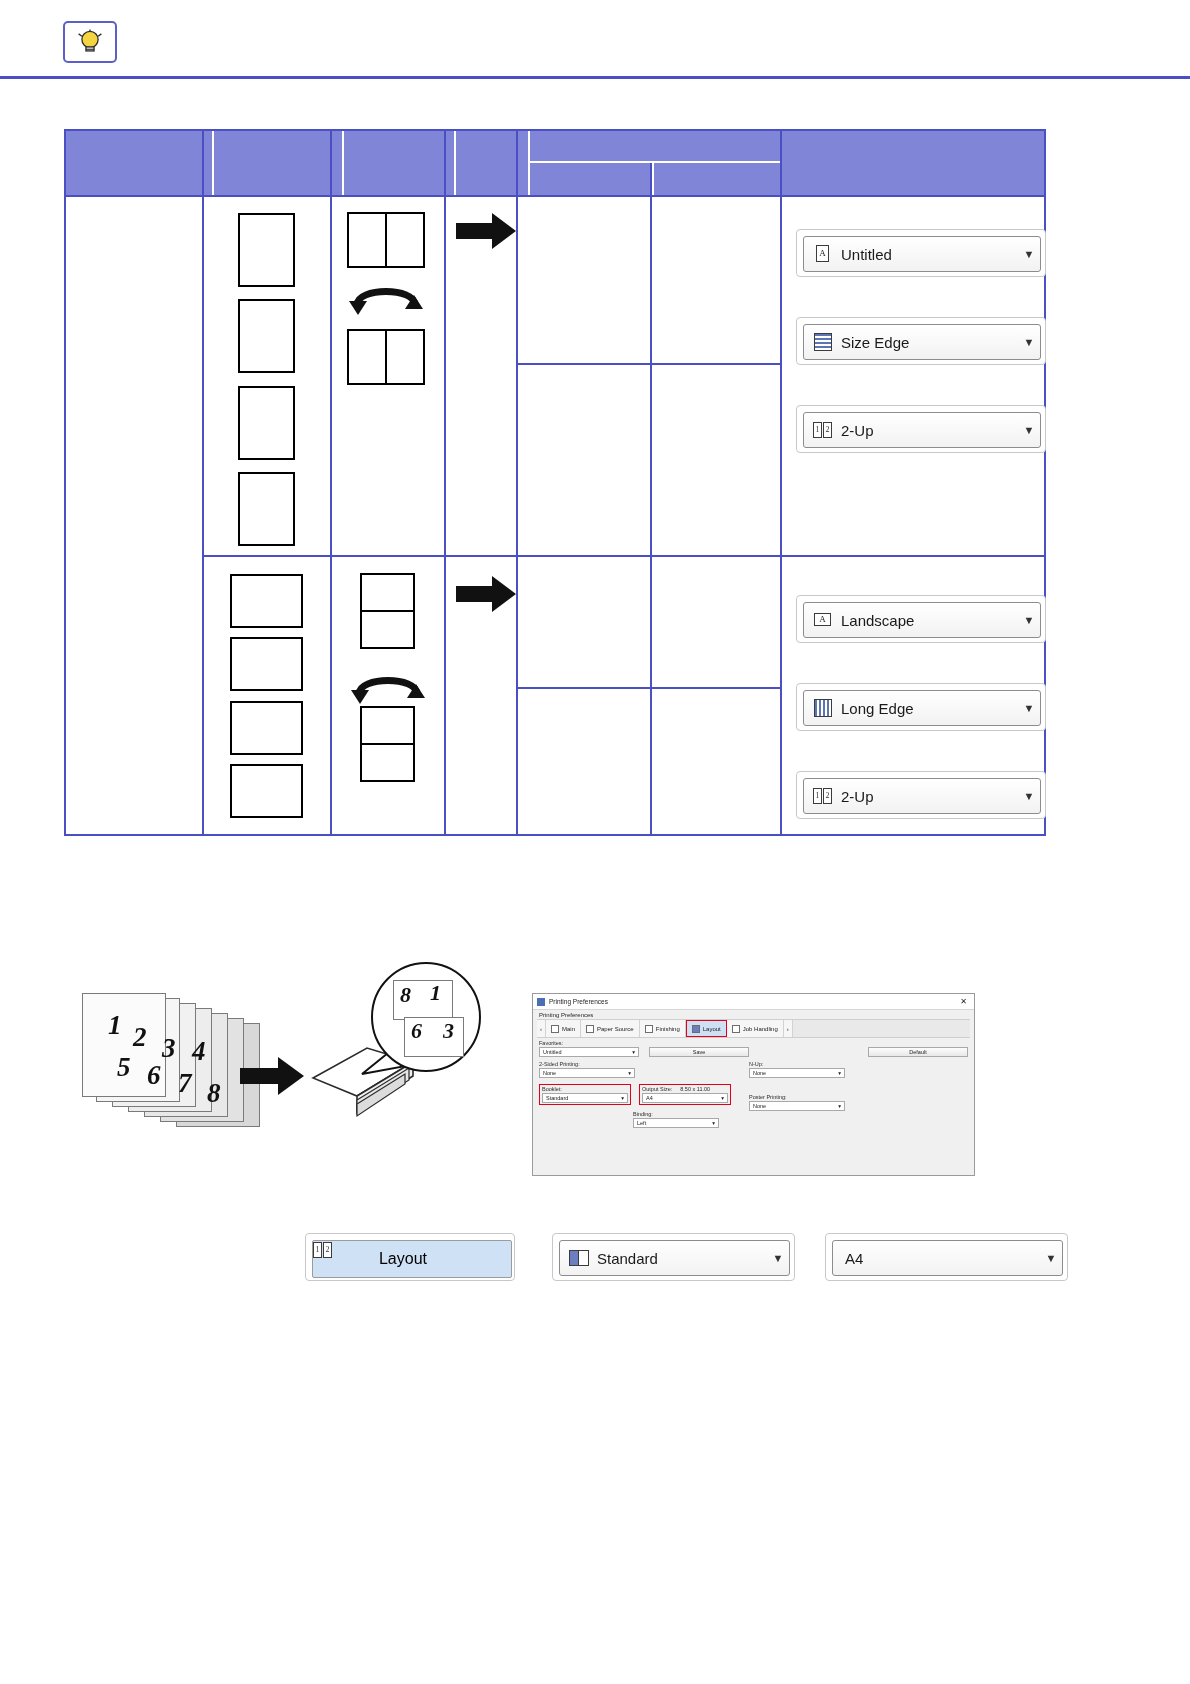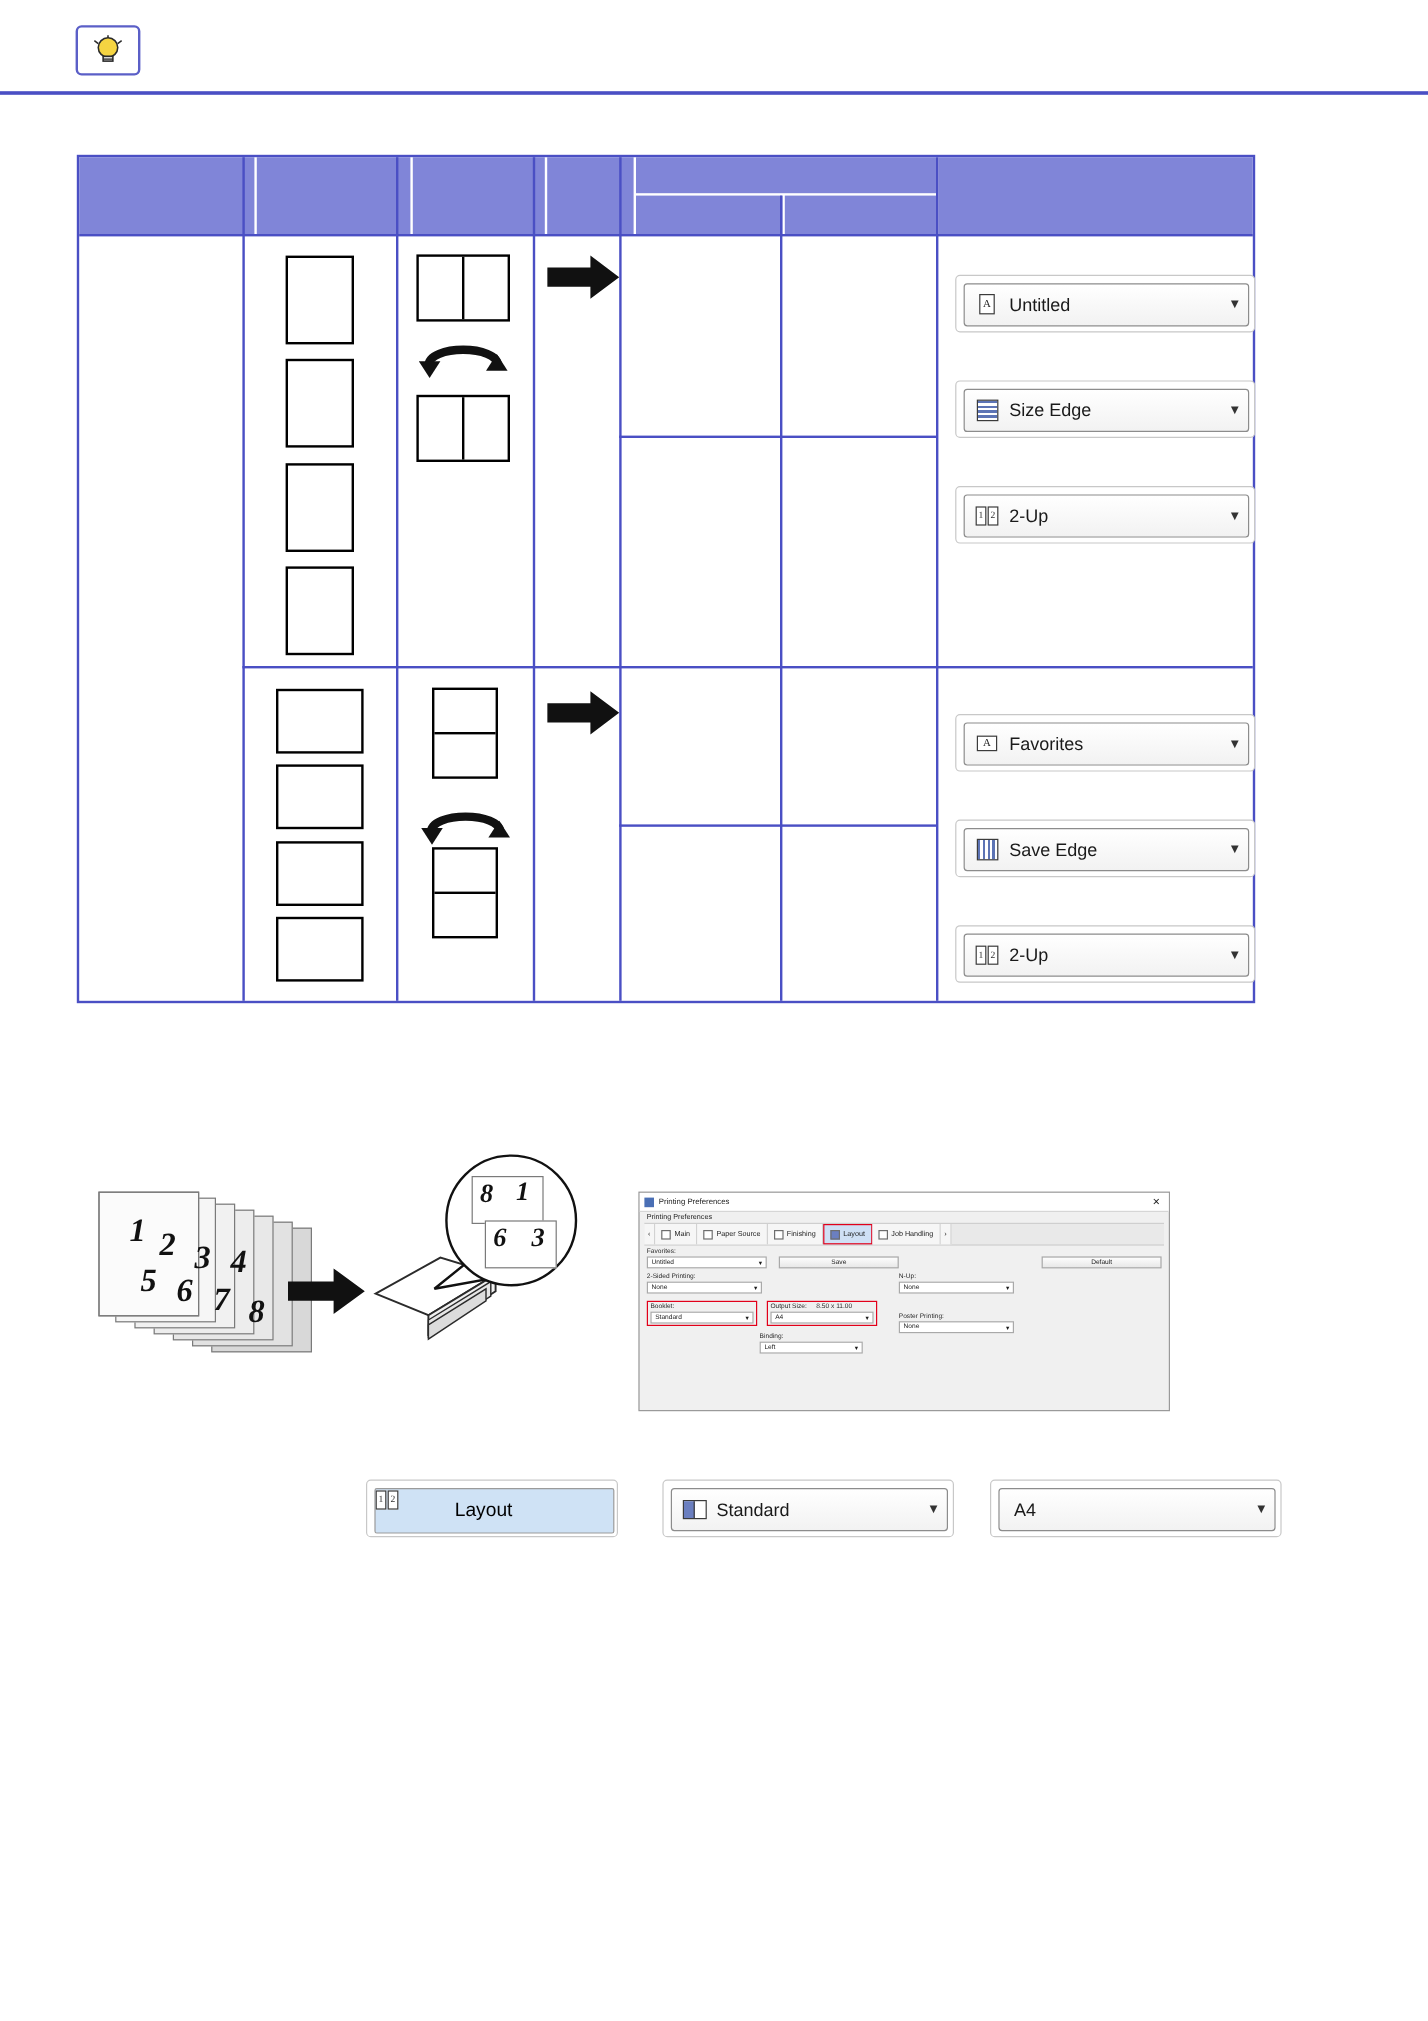--- a/index.html
+++ b/index.html
@@ -467,31 +467,31 @@
 
   <svg class="arrow-right" style="left:390px;top:443px;width:62px;height:40px;" viewBox="0 0 62 40">
     <path d="M0 12 L36 12 L36 2 L60 20 L36 38 L36 28 L0 28 Z" fill="#111"></path>
   </svg>
 
   <div class="dd-outer" style="left:730px;top:464px;width:250px;height:48px;">
     <div class="dd" style="left:6px;top:6px;width:238px;height:36px;">
       <span class="dd-ico">
           <span class="ico-landscape">A</span>
         </span>
-      <span class="dd-label">Favorites</span>
+      <span class="dd-label">Landscape</span>
       <span class="chev">▼</span>
     </div>
   </div>
 
   <div class="dd-outer" style="left:730px;top:552px;width:250px;height:48px;">
     <div class="dd" style="left:6px;top:6px;width:238px;height:36px;">
       <span class="dd-ico">
           <span class="ico-edge long"></span>
         </span>
-      <span class="dd-label">Save Edge</span>
+      <span class="dd-label">Long Edge</span>
       <span class="chev">▼</span>
     </div>
   </div>
 
   <div class="dd-outer" style="left:730px;top:640px;width:250px;height:48px;">
     <div class="dd" style="left:6px;top:6px;width:238px;height:36px;">
       <span class="dd-ico">
         <span class="ico-nup">
             <span class="half l">1</span>
             <span class="half r">2</span>

